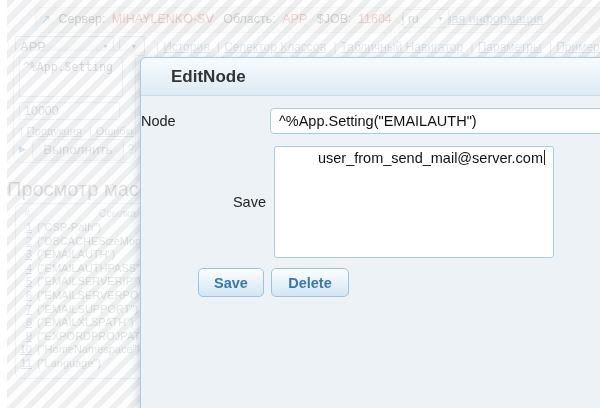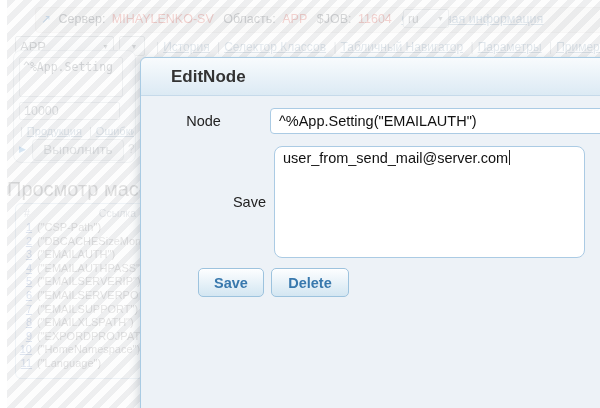--- a/index.html
+++ b/index.html
@@ -43,25 +43,25 @@
   .r-num{width:16px;text-align:right;color:#8fa6cc;text-decoration:underline;cursor:pointer;flex:none;}
   .r-ref{color:#a6a6a6;margin-left:5px;}
 
   
   .overlay{position:absolute;inset:0;background:repeating-linear-gradient(135deg,rgba(228,229,231,0.6) 0 6px,rgba(253,253,253,0.6) 6px 12px);pointer-events:none;}
 
   
   .modal{position:absolute;left:133px;top:57px;width:487px;height:363px;background:#edf2f7;border:1px solid #a9cbe3;border-radius:6px 0 0 0;box-shadow:-2px 2px 8px rgba(80,100,120,0.25);}
   .modal-header{position:absolute;left:0;top:0;right:0;height:37px;background:linear-gradient(#f8fbfd,#dceaf4);border-bottom:1px solid #c6daea;border-radius:6px 0 0 0;}
   .modal-title{position:absolute;left:30px;top:0;line-height:37px;font-size:17px;font-weight:bold;color:#333;}
-  .f-label{position:absolute;left:0;width:125px;text-align:center;font-size:14.5px;color:#222;}
+  .f-label{position:absolute;left:0;width:125px;text-align:left;font-size:14.5px;color:#222;}
   .node-label{top:50px;line-height:26px;}
   .data-label{top:88px;height:112px;display:flex;align-items:center;justify-content:flex-end;}
   .f-input{position:absolute;left:129px;top:50px;width:400px;height:26px;background:#fff;border:1px solid #abcbe4;border-radius:4px;box-sizing:border-box;font-size:14.5px;color:#111;line-height:24px;padding:0 8px;white-space:nowrap;overflow:hidden;}
-  .f-area{position:absolute;left:133px;top:88px;width:311px;height:112px;background:#fff;border:1px solid #abcbe4;border-radius:8px;box-sizing:border-box;font-size:14.5px;color:#111;padding:3px 8px;overflow:hidden;}
+  .f-area{position:absolute;left:133px;top:88px;width:280px;height:112px;background:#fff;border:1px solid #abcbe4;border-radius:3px;box-sizing:border-box;font-size:14.5px;color:#111;padding:3px 8px;overflow:hidden;text-align:right;}
   .caret-line{display:inline-block;width:1px;height:15px;background:#222;vertical-align:-2px;margin-left:1px;}
   .btn{position:absolute;top:210px;height:29px;background:linear-gradient(#fdfeff,#d3e6f2);border:1px solid #9dc3de;border-radius:5px;font-family:"Liberation Sans",sans-serif;font-size:14.5px;font-weight:bold;color:#3878ad;cursor:pointer;box-shadow:inset 0 1px 0 #fff;}
   .btn.save{left:57px;width:66px;}
   .btn.delete{left:130px;width:78px;}
 </style>
 </head>
 <body>
 
 <div class="screen">
 

